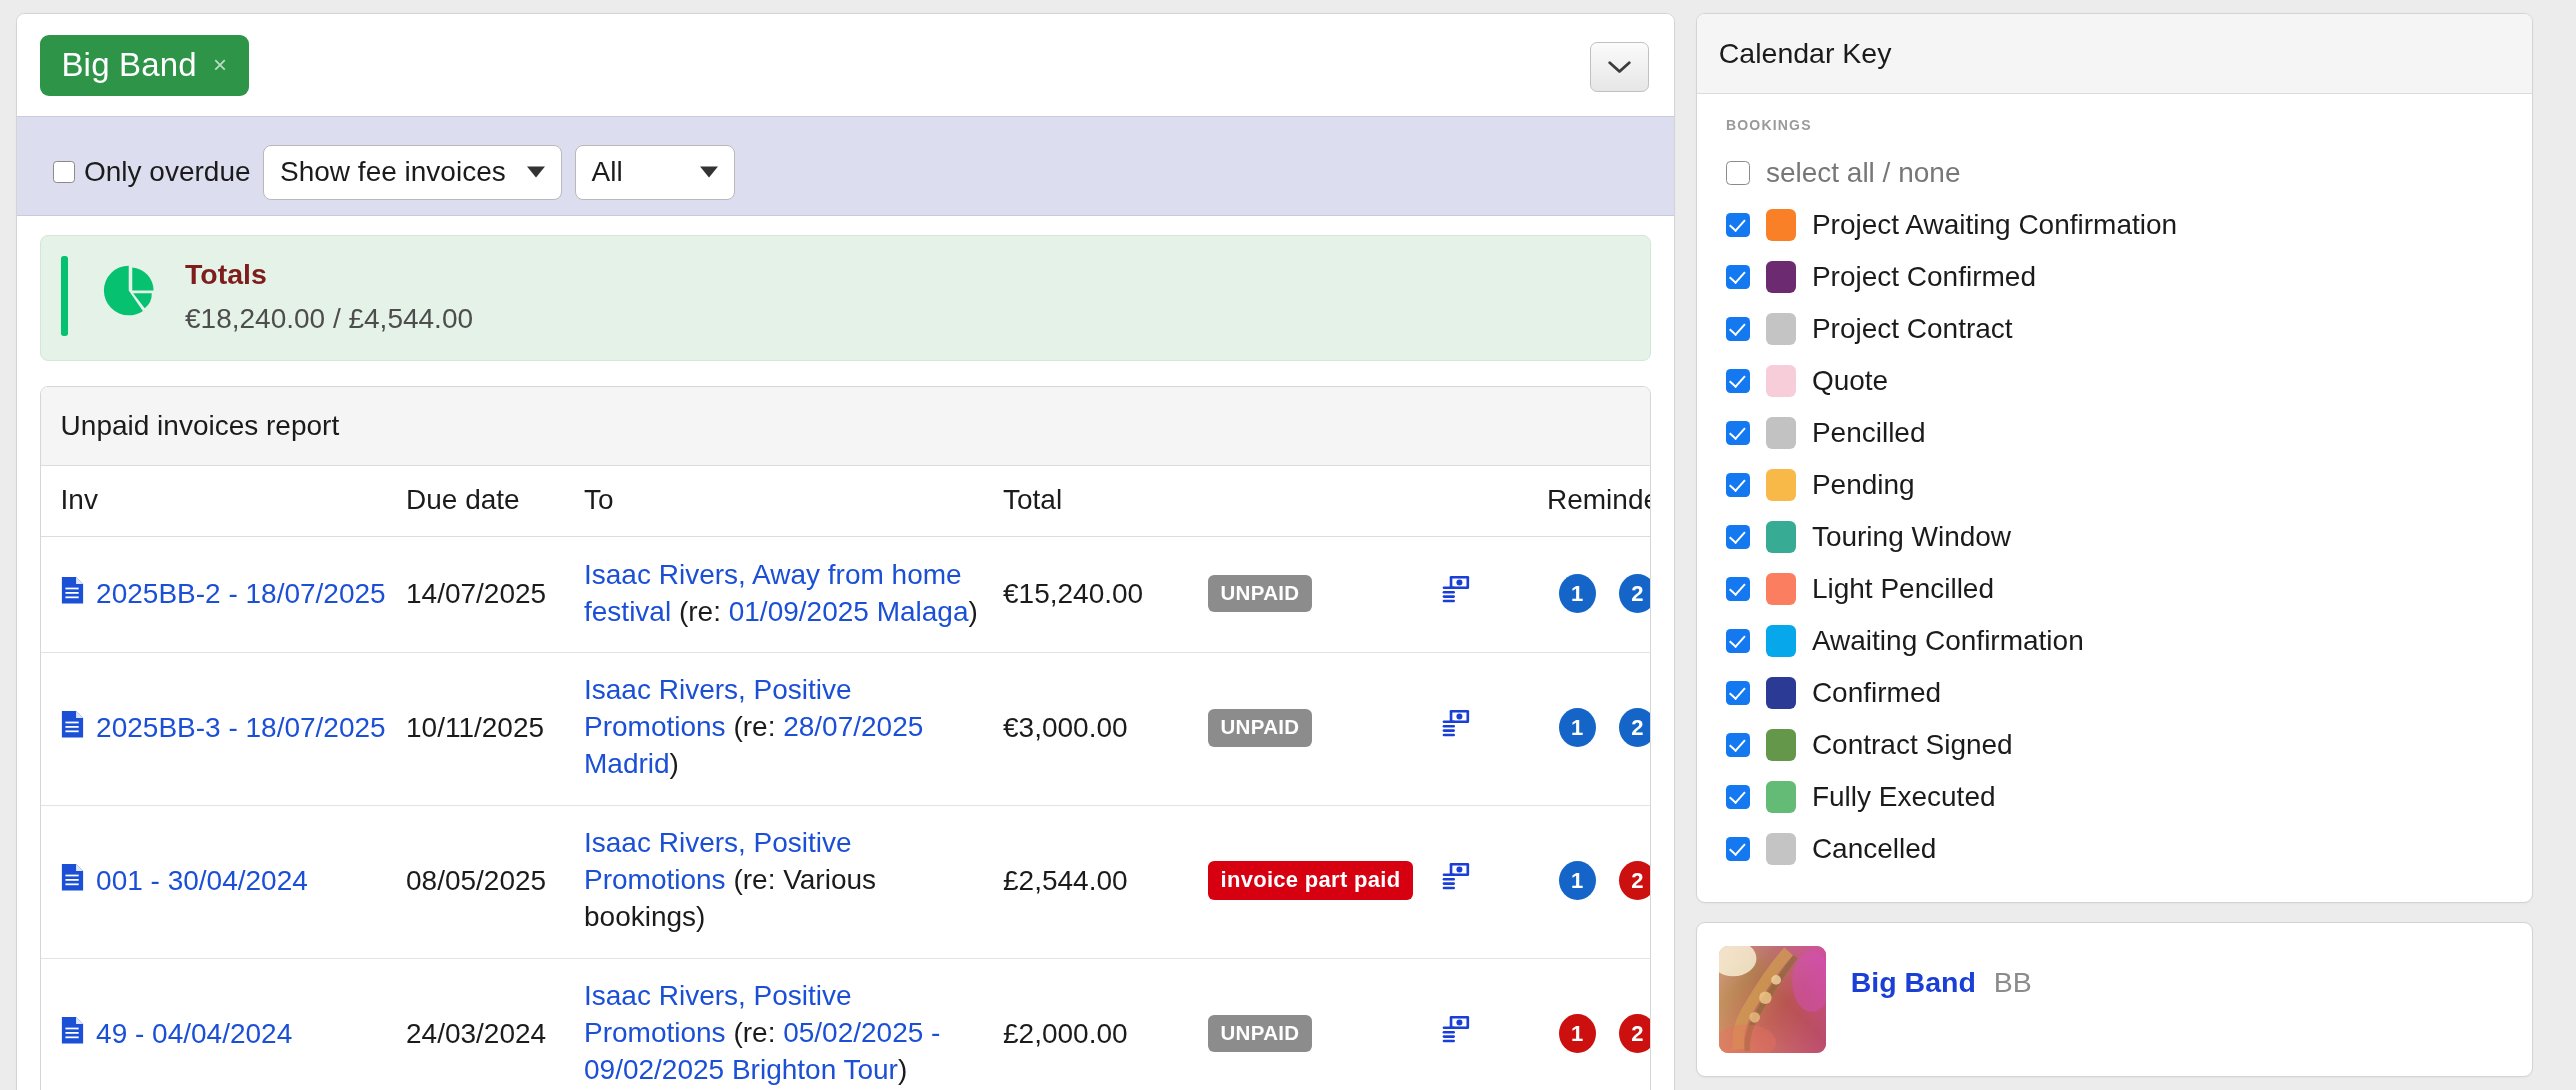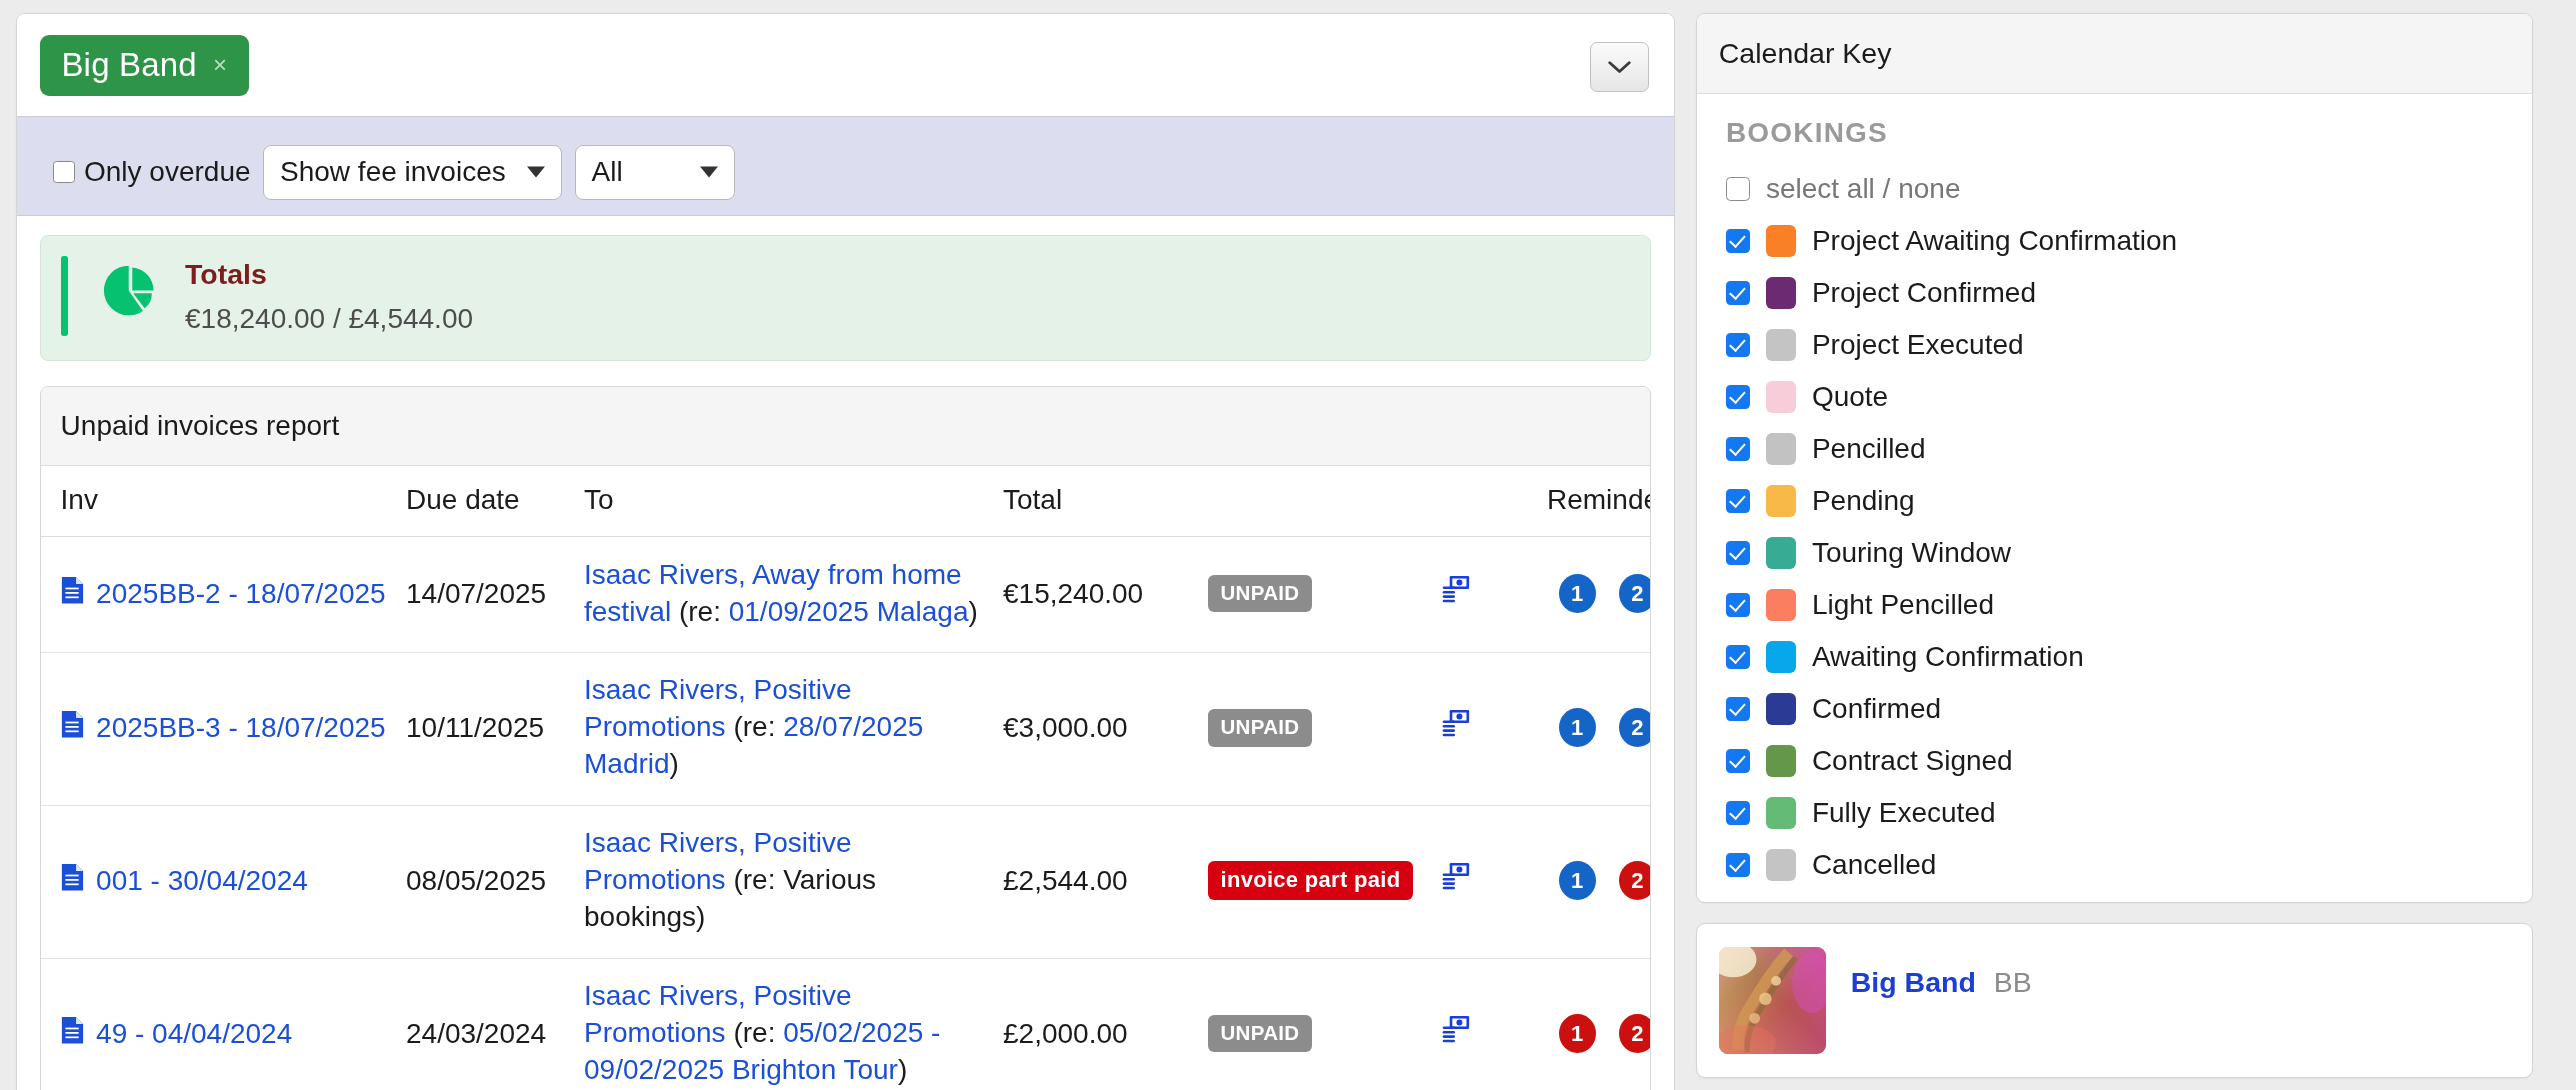--- a/index.html
+++ b/index.html
@@ -240,21 +240,21 @@
   }
   .key-head {
     background: #f5f5f5;
     border-bottom: 0.9px solid #dcdcdc;
     padding: 23px 21.4px 23px 21.4px;
     font-size: 28.5px;
     color: #1b1b1b;
   }
   .key-body { padding: 23px 21.4px 27px 28.5px; }
   .key-section-title {
-    font-size: 28px;
+    font-size: 14px;
     font-weight: bold;
     color: #9a9a9a;
     letter-spacing: 1.2px;
     margin-bottom: 14.3px;
   }
   .key-row {
     display: flex;
     align-items: center;
     gap: 16px;
     height: 52px;
@@ -546,21 +546,21 @@
      <span class="key-label">Project Awaiting Confirmation</span>
             </div>
             <div class="key-row">
               <span class="key-chk"></span>
      <span class="swatch" style="background:#6c2b70"></span>
      <span class="key-label">Project Confirmed</span>
             </div>
             <div class="key-row">
               <span class="key-chk"></span>
      <span class="swatch" style="background:#c4c4c4"></span>
-     <span class="key-label">Project Executed</span>
+     <span class="key-label">Project Contract</span>
             </div>
             <div class="key-row">
               <span class="key-chk"></span>
      <span class="swatch" style="background:#f7cdd9"></span>
      <span class="key-label">Quote</span>
             </div>
             <div class="key-row">
               <span class="key-chk"></span>
      <span class="swatch" style="background:#c2c2c2"></span>
      <span class="key-label">Pencilled</span>

